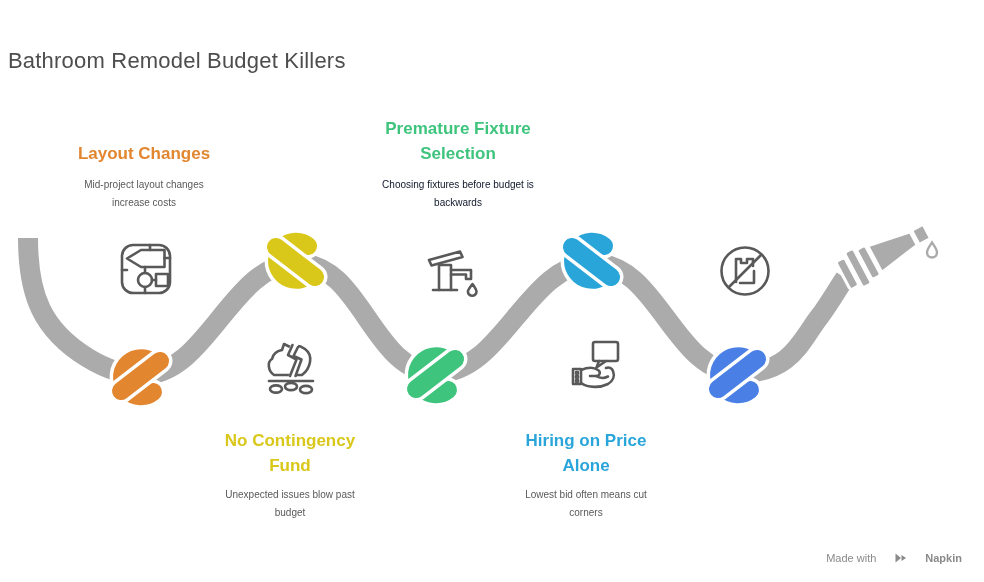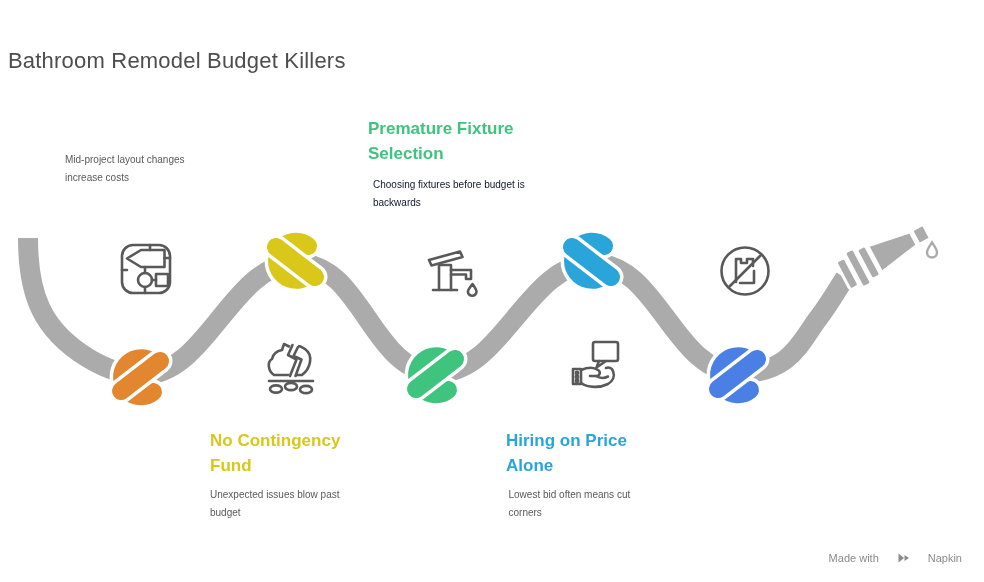--- a/index.html
+++ b/index.html
@@ -4,21 +4,21 @@
 <style>
   html,body{margin:0;padding:0;background:#fff;}
   .canvas{
     position:relative;width:984px;height:582px;background:#fff;overflow:hidden;
     font-family:"Liberation Sans","DejaVu Sans",sans-serif;
   }
   .title{
     position:absolute;top:48px;left:8px;width:100%;text-align:left;
     font-size:22px;font-weight:normal;letter-spacing:.2px;
   }
-  .item{position:absolute;}
+  .item{position:absolute;text-align:center;}
   .item h3{font-size:17px;font-weight:bold;line-height:25px;margin:0 auto;}
   .item .desc{font-size:10px;line-height:17.5px;margin:10px auto 0;font-weight:normal;}
   #item-layout{left:34px;top:141px;width:220px;}
   #item-premature{left:348px;top:116px;width:220px;}
   #item-ignoring{left:634px;top:141px;width:220px;}
   #item-nocontingency{left:180px;top:428px;width:220px;}
   #item-hiring{left:476px;top:428px;width:220px;}
   #item-premature h3{width:180px;}
   #item-nocontingency h3{width:160px;}
   #item-hiring h3{width:160px;}
@@ -36,21 +36,21 @@
   .icon-box{position:absolute;width:64px;height:64px;}
   #icon-floorplan{left:114px;top:237px;}
   #icon-piggy{left:259px;top:334px;}
   #icon-faucet{left:420px;top:238px;}
   #icon-hand{left:566px;top:334px;}
   #icon-permit{left:713px;top:239px;}
   .footer{
     position:absolute;right:22px;bottom:18px;display:flex;align-items:center;gap:18px;
     font-size:11px;
   }
-  .footer .brand{font-weight:normal;}
+  .footer .brand{font-weight:bold;}
 </style>
 </head>
 <body>
 
 <div class="canvas">
 
   <svg class="hose-svg" width="984" height="582" viewBox="0 0 984 582">
     <path class="hose-outline" d="M 28 238 C 28 295 42 330 88 358 C 106 369 122 375 142 375 C 207 375 232 263 297 263 C 362 263 372 373 437 373 C 502 373 528 263 593 263 C 658 263 674 373 739 373 C 792 373 801 340 820 316 C 829 304 837 290 845 278"></path>
     <path class="hose-main" d="M 28 238 C 28 295 42 330 88 358 C 106 369 122 375 142 375 C 207 375 232 263 297 263 C 362 263 372 373 437 373 C 502 373 528 263 593 263 C 658 263 674 373 739 373 C 792 373 801 340 820 316 C 829 304 837 290 845 278" stroke="#ABABAB"></path>
 
@@ -93,20 +93,21 @@
       <path class="knot-w" d="M 9 -14 A 19 19 0 1 0 11 17"></path>
       <path class="knot-c" d="M 9 -14 A 19 19 0 1 0 11 17" stroke="#4A80E6"></path>
       <path class="knot-w" d="M -21 16 L 18 -14"></path>
       <path class="knot-c" d="M -21 16 L 18 -14" stroke="#4A80E6"></path>
     </g>
   </svg>
 
   <div class="title" style="color: rgb(77, 77, 77);">Bathroom Remodel Budget Killers</div>
 
   <div class="item" id="item-layout">
+    <h3 style="color: rgb(226, 134, 47);">Layout Changes</h3>
     <div class="desc" style="color: rgb(89, 89, 89);">Mid-project layout changes increase costs</div>
   </div>
 
   <div class="item" id="item-premature">
     <h3 style="color: rgb(62, 196, 125);">Premature Fixture Selection</h3>
     <div class="desc" style="color: #0f172a;">Choosing fixtures before budget is backwards</div>
   </div>
 
 
   <div class="item" id="item-hiring">

